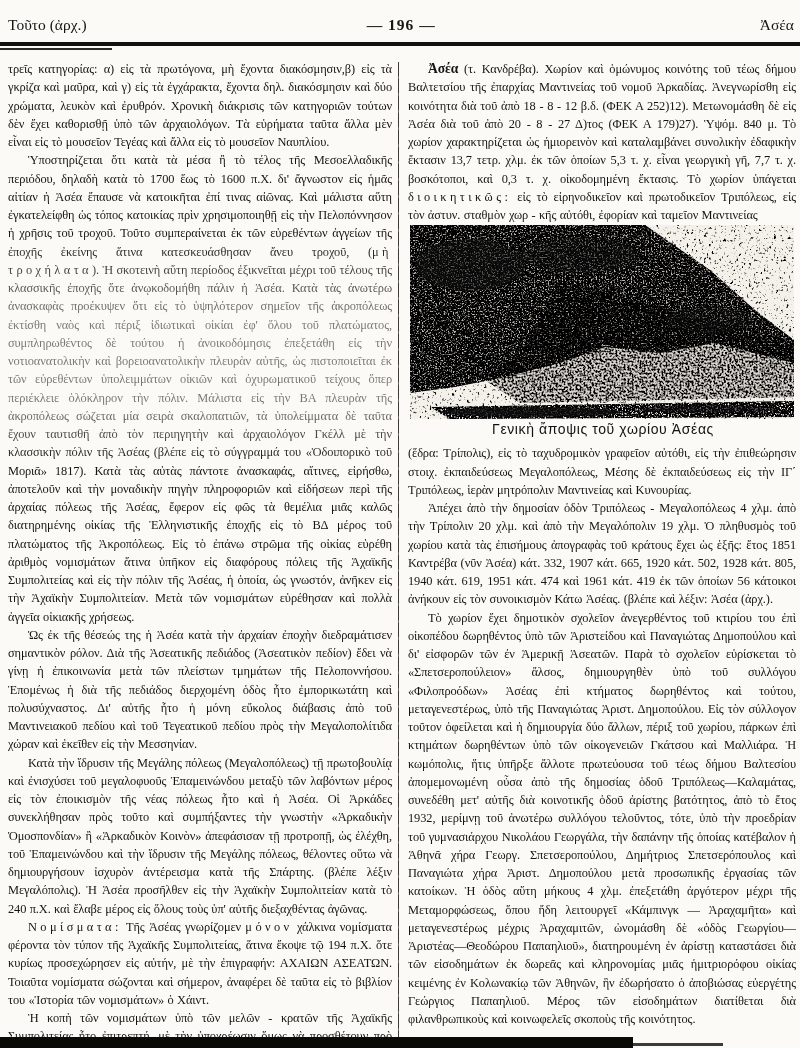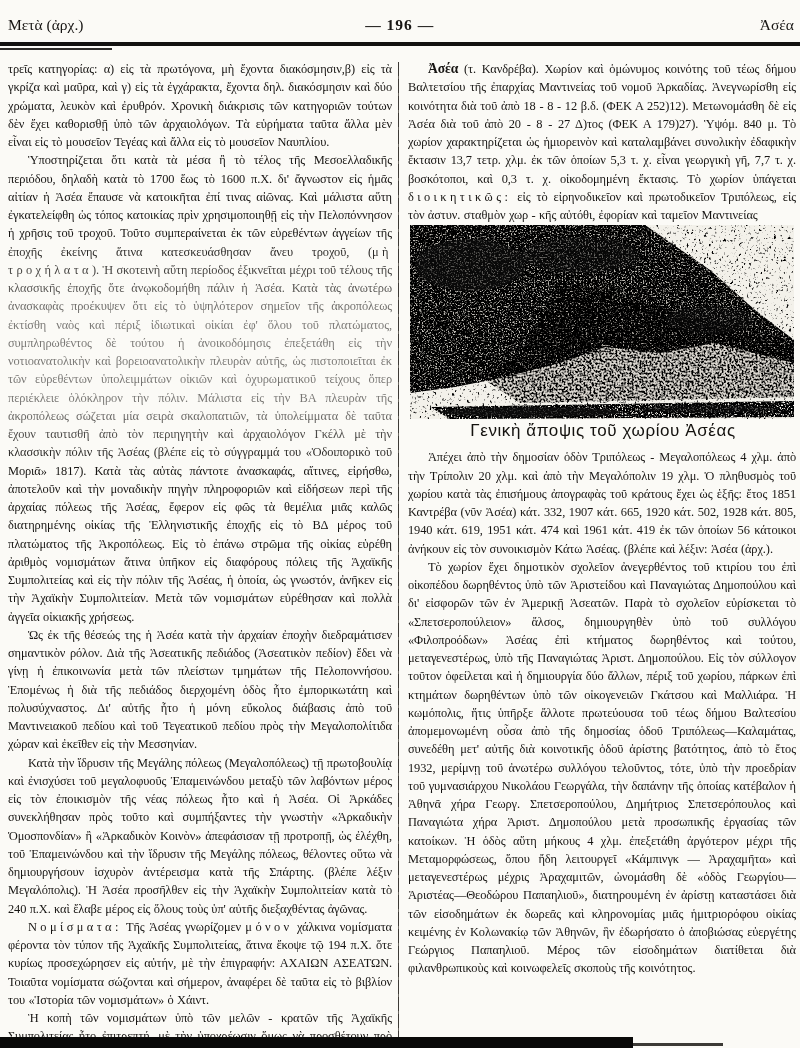--- a/index.html
+++ b/index.html
@@ -32,33 +32,33 @@
   .fade {
     position:absolute; left:0; top:235px; width:392px; height:230px; pointer-events:none;
     background:linear-gradient(rgba(251,250,246,0) 0%, rgba(251,250,246,0.42) 35%,
                rgba(251,250,246,0.42) 75%, rgba(251,250,246,0) 100%);
   }
   
   .photo-wrap { margin:1px 0 0 2px; }
   svg.photo { display:block; width:384px; height:194px; }
   .caption {
     text-align:center; font-family:"Liberation Sans","DejaVu Sans",sans-serif;
-    font-size:17px; letter-spacing:0.6px; margin:2px 0 7px 0; color:#14120f;
+    font-size:14px; letter-spacing:0.6px; margin:2px 0 7px 0; color:#14120f;
   }
   
   .bottom-bar { position:absolute; left:0; bottom:0; width:633px; height:11px; background:#090908; }
   .bottom-bar2 { position:absolute; left:633px; bottom:2px; width:90px; height:3px; background:#3c3a36; }
 </style>
 </head>
 <body>
 
 <div class="page">
 
   <div class="hdr">
-    <span>Μετὰ (ἀρχ.)</span>
+    <span>Τοῦτο (ἀρχ.)</span>
     <span class="pageno">— 196 —</span>
     <span>Ἀσέα</span>
   </div>
   <div class="hdr-rule"></div>
   <div class="hdr-rule2"></div>
 
   <div class="col col-left">
       <p class="para"><span>τρεῖς κατηγορίας: α) εἰς τὰ πρωτόγονα, μὴ ἔχοντα διακόσμησιν,β) εἰς τὰ γκρίζα καὶ μαῦρα, καὶ γ) εἰς τὰ ἐγχάρακτα, ἔχοντα δηλ. διακόσμησιν καὶ δύο χρώματα, λευκὸν καὶ ἐρυθρόν. Χρονικὴ διάκρισις τῶν κατηγοριῶν τούτων δὲν ἔχει καθορισθῇ ὑπὸ τῶν ἀρχαιολόγων. Τὰ εὑρήματα ταῦτα ἄλλα μὲν εἶναι εἰς τὸ μουσεῖον Τεγέας καὶ ἄλλα εἰς τὸ μουσεῖον Ναυπλίου.</span></p>
       <p class="para ind"><span>Ὑποστηρίζεται ὅτι κατὰ τὰ μέσα ἢ τὸ τέλος τῆς Μεσοελλαδικῆς περιόδου, δηλαδὴ κατὰ τὸ 1700 ἕως τὸ 1600 π.Χ. δι' ἄγνωστον εἰς ἡμᾶς αἰτίαν ἡ Ἀσέα ἔπαυσε νὰ κατοικῆται ἐπί τινας αἰῶνας. Καὶ μάλιστα αὕτη ἐγκατελείφθη ὡς τόπος κατοικίας πρὶν χρησιμοποιηθῇ εἰς τὴν Πελοπόννησον ἡ χρῆσις τοῦ τροχοῦ. Τοῦτο συμπεραίνεται ἐκ τῶν εὑρεθέντων ἀγγείων τῆς ἐποχῆς ἐκείνης ἅτινα κατεσκευάσθησαν ἄνευ τροχοῦ, (</span><span class="seg-sp">μὴ τροχήλατα</span><span>). Ἡ σκοτεινὴ αὕτη περίοδος ἐξικνεῖται μέχρι τοῦ τέλους τῆς κλασσικῆς ἐποχῆς ὅτε ἀνῳκοδομήθη πάλιν ἡ Ἀσέα. Κατὰ τὰς ἀνωτέρω ἀνασκαφὰς προέκυψεν ὅτι εἰς τὸ ὑψηλότερον σημεῖον τῆς ἀκροπόλεως ἐκτίσθη ναὸς καὶ πέριξ ἰδιωτικαὶ οἰκίαι ἐφ' ὅλου τοῦ πλατώματος, συμπληρωθέντος δὲ τούτου ἡ ἀνοικοδόμησις ἐπεξετάθη εἰς τὴν νοτιοανατολικὴν καὶ βορειοανατολικὴν πλευρὰν αὐτῆς, ὡς πιστοποιεῖται ἐκ τῶν εὑρεθέντων ὑπολειμμάτων οἰκιῶν καὶ ὀχυρωματικοῦ τείχους ὅπερ περιέκλειε ὁλόκληρον τὴν πόλιν. Μάλιστα εἰς τὴν ΒΑ πλευρὰν τῆς ἀκροπόλεως σώζεται μία σειρὰ σκαλοπατιῶν, τὰ ὑπολείμματα δὲ ταῦτα ἔχουν ταυτισθῆ ἀπὸ τὸν περιηγητὴν καὶ ἀρχαιολόγον Γκέλλ μὲ τὴν κλασσικὴν πόλιν τῆς Ἀσέας (βλέπε εἰς τὸ σύγγραμμά του «Ὁδοιπορικὸ τοῦ Μοριᾶ» 1817). Κατὰ τὰς αὐτὰς πάντοτε ἀνασκαφάς, αἵτινες, εἰρήσθω, ἀποτελοῦν καὶ τὴν μοναδικὴν πηγὴν πληροφοριῶν καὶ εἰδήσεων περὶ τῆς ἀρχαίας πόλεως τῆς Ἀσέας, ἔφερον εἰς φῶς τὰ θεμέλια μιᾶς καλῶς διατηρημένης οἰκίας τῆς Ἑλληνιστικῆς ἐποχῆς εἰς τὸ ΒΔ μέρος τοῦ πλατώματος τῆς Ἀκροπόλεως. Εἰς τὸ ἐπάνω στρῶμα τῆς οἰκίας εὑρέθη ἀριθμὸς νομισμάτων ἅτινα ὑπῆκον εἰς διαφόρους πόλεις τῆς Ἀχαϊκῆς Συμπολιτείας καὶ εἰς τὴν πόλιν τῆς Ἀσέας, ἡ ὁποία, ὡς γνωστόν, ἀνῆκεν εἰς τὴν Ἀχαϊκὴν Συμπολιτείαν. Μετὰ τῶν νομισμάτων εὑρέθησαν καὶ πολλὰ ἀγγεῖα οἰκιακῆς χρήσεως.</span></p>
       <p class="para ind"><span>Ὡς ἐκ τῆς θέσεώς της ἡ Ἀσέα κατὰ τὴν ἀρχαίαν ἐποχὴν διεδραμάτισεν σημαντικὸν ρόλον. Διὰ τῆς Ἀσεατικῆς πεδιάδος (Ἀσεατικὸν πεδίον) ἔδει νὰ γίνῃ ἡ ἐπικοινωνία μετὰ τῶν πλείστων τμημάτων τῆς Πελοποννήσου. Ἑπομένως ἡ διὰ τῆς πεδιάδος διερχομένη ὁδὸς ἦτο ἐμπορικωτάτη καὶ πολυσύχναστος. Δι' αὐτῆς ἦτο ἡ μόνη εὔκολος διάβασις ἀπὸ τοῦ Μαντινειακοῦ πεδίου καὶ τοῦ Τεγεατικοῦ πεδίου πρὸς τὴν Μεγαλοπολίτιδα χώραν καὶ ἐκεῖθεν εἰς τὴν Μεσσηνίαν.</span></p>
@@ -119,20 +119,21 @@
         <ellipse cx="60" cy="40" rx="55" ry="26" fill="#101010" opacity="0.55"></ellipse>
         <ellipse cx="170" cy="30" rx="60" ry="18" fill="#101010" opacity="0.45"></ellipse>
         <ellipse cx="300" cy="95" rx="45" ry="14" fill="#101010" opacity="0.4"></ellipse>
         <ellipse cx="120" cy="187" rx="90" ry="5" fill="#0c0c0c" opacity="0.8"></ellipse>
         <ellipse cx="300" cy="184" rx="70" ry="4" fill="#0c0c0c" opacity="0.6"></ellipse>
       </svg>
       <div class="caption">Γενικὴ ἄποψις τοῦ χωρίου Ἀσέας</div>
     </div>
 
     <div>
+        <p class="para"><span>(ἕδρα: Τρίπολις), εἰς τὸ ταχυδρομικὸν γραφεῖον αὐτόθι, εἰς τὴν ἐπιθεώρησιν στοιχ. ἐκπαιδεύσεως Μεγαλοπόλεως, Μέσης δὲ ἐκπαιδεύσεως εἰς τὴν ΙΓ΄ Τριπόλεως, ἱερὰν μητρόπολιν Μαντινείας καὶ Κυνουρίας.</span></p>
         <p class="para ind"><span>Ἀπέχει ἀπὸ τὴν δημοσίαν ὁδὸν Τριπόλεως - Μεγαλοπόλεως 4 χλμ. ἀπὸ τὴν Τρίπολιν 20 χλμ. καὶ ἀπὸ τὴν Μεγαλόπολιν 19 χλμ. Ὁ πληθυσμὸς τοῦ χωρίου κατὰ τὰς ἐπισήμους ἀπογραφὰς τοῦ κράτους ἔχει ὡς ἑξῆς: ἔτος 1851 Καντρέβα (νῦν Ἀσέα) κάτ. 332, 1907 κάτ. 665, 1920 κάτ. 502, 1928 κάτ. 805, 1940 κάτ. 619, 1951 κάτ. 474 καὶ 1961 κάτ. 419 ἐκ τῶν ὁποίων 56 κάτοικοι ἀνήκουν εἰς τὸν συνοικισμὸν Κάτω Ἀσέας. (βλέπε καὶ λέξιν: Ἀσέα (ἀρχ.).</span></p>
         <p class="para ind"><span>Τὸ χωρίον ἔχει δημοτικὸν σχολεῖον ἀνεγερθέντος τοῦ κτιρίου του ἐπὶ οἰκοπέδου δωρηθέντος ὑπὸ τῶν Ἀριστείδου καὶ Παναγιώτας Δημοπούλου καὶ δι' εἰσφορῶν τῶν ἐν Ἀμερικῇ Ἀσεατῶν. Παρὰ τὸ σχολεῖον εὑρίσκεται τὸ «Σπετσεροπούλειον» ἄλσος, δημιουργηθὲν ὑπὸ τοῦ συλλόγου «Φιλοπροόδων» Ἀσέας ἐπὶ κτήματος δωρηθέντος καὶ τούτου, μεταγενεστέρως, ὑπὸ τῆς Παναγιώτας Ἀριστ. Δημοπούλου. Εἰς τὸν σύλλογον τοῦτον ὀφείλεται καὶ ἡ δημιουργία δύο ἄλλων, πέριξ τοῦ χωρίου, πάρκων ἐπὶ κτημάτων δωρηθέντων ὑπὸ τῶν οἰκογενειῶν Γκάτσου καὶ Μαλλιάρα. Ἡ κωμόπολις, ἥτις ὑπῆρξε ἄλλοτε πρωτεύουσα τοῦ τέως δήμου Βαλτεσίου ἀπομεμονωμένη οὖσα ἀπὸ τῆς δημοσίας ὁδοῦ Τριπόλεως—Καλαμάτας, συνεδέθη μετ' αὐτῆς διὰ κοινοτικῆς ὁδοῦ ἀρίστης βατότητος, ἀπὸ τὸ ἔτος 1932, μερίμνῃ τοῦ ἀνωτέρω συλλόγου τελοῦντος, τότε, ὑπὸ τὴν προεδρίαν τοῦ γυμνασιάρχου Νικολάου Γεωργάλα, τὴν δαπάνην τῆς ὁποίας κατέβαλον ἡ Ἀθηνᾶ χήρα Γεωργ. Σπετσεροπούλου, Δημήτριος Σπετσερόπουλος καὶ Παναγιώτα χήρα Ἀριστ. Δημοπούλου μετὰ προσωπικῆς ἐργασίας τῶν κατοίκων. Ἡ ὁδὸς αὕτη μήκους 4 χλμ. ἐπεξετάθη ἀργότερον μέχρι τῆς Μεταμορφώσεως, ὅπου ἤδη λειτουργεῖ «Κάμπινγκ — Ἀραχαμῆτα» καὶ μεταγενεστέρως μέχρις Ἀραχαμιτῶν, ὠνομάσθη δὲ «ὁδὸς Γεωργίου—Ἀριστέας—Θεοδώρου Παπαηλιοῦ», διατηρουμένη ἐν ἀρίστῃ καταστάσει διὰ τῶν εἰσοδημάτων ἐκ δωρεᾶς καὶ κληρονομίας μιᾶς ἡμιτριορόφου οἰκίας κειμένης ἐν Κολωνακίῳ τῶν Ἀθηνῶν, ἣν ἐδωρήσατο ὁ ἀποβιώσας εὐεργέτης Γεώργιος Παπαηλιοῦ. Μέρος τῶν εἰσοδημάτων διατίθεται διὰ φιλανθρωπικοὺς καὶ κοινωφελεῖς σκοποὺς τῆς κοινότητος.</span></p>
       </div>
   </div>
 
   <div class="bottom-bar"></div>
   <div class="bottom-bar2"></div>
 </div>
 
 </body></html>

